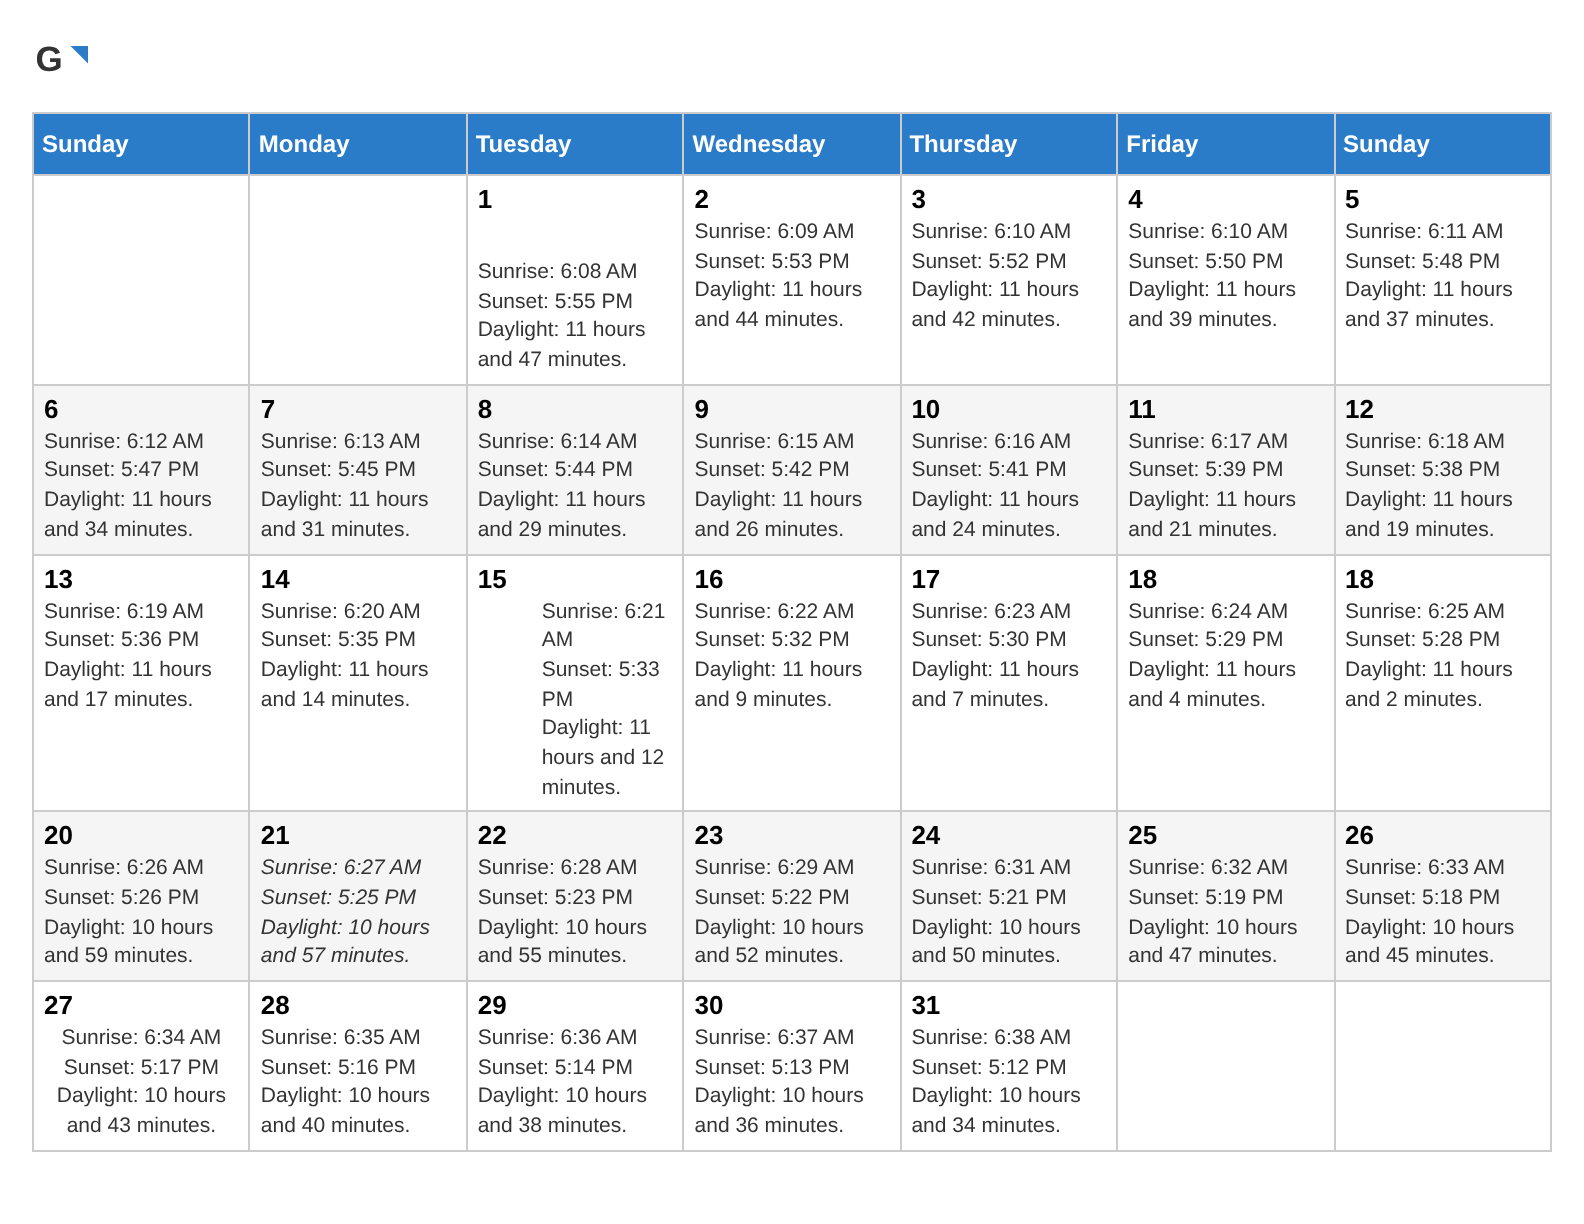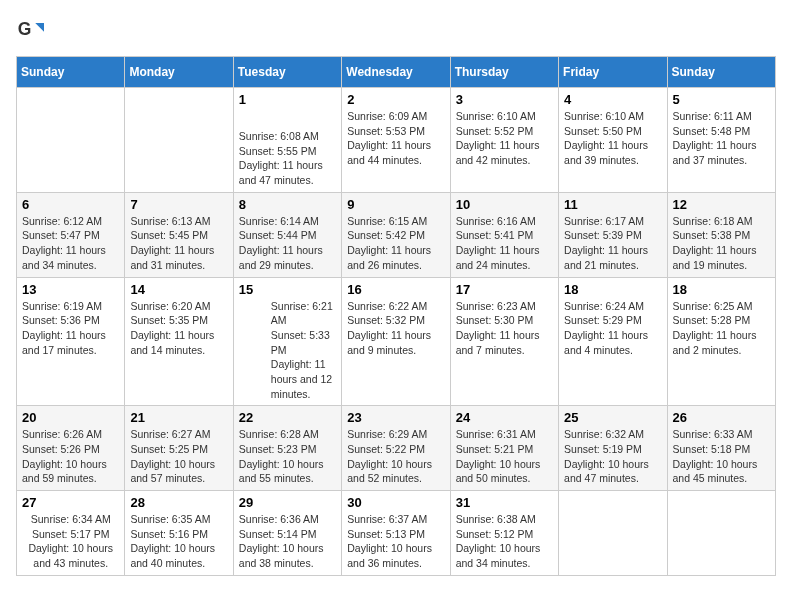--- a/index.html
+++ b/index.html
@@ -242,21 +242,21 @@
       </tr>
       <tr>
         <td>
           <span class="day-num">20</span>
           <div class="day-info" style="white-space: pre-line;">Sunrise: 6:26 AM
 Sunset: 5:26 PM
 Daylight: 10 hours and 59 minutes.</div>
         </td>
         <td>
           <span class="day-num">21</span>
-          <div class="day-info" style="white-space: pre-line;">Sunrise: 6:27 AM
+          <div class="day-info" style="white-space: pre-line; font-style: italic;">Sunrise: 6:27 AM
 Sunset: 5:25 PM
 Daylight: 10 hours and 57 minutes.</div>
         </td>
         <td>
           <span class="day-num">22</span>
           <div class="day-info" style="white-space: pre-line;">Sunrise: 6:28 AM
 Sunset: 5:23 PM
 Daylight: 10 hours and 55 minutes.</div>
         </td>
         <td>

